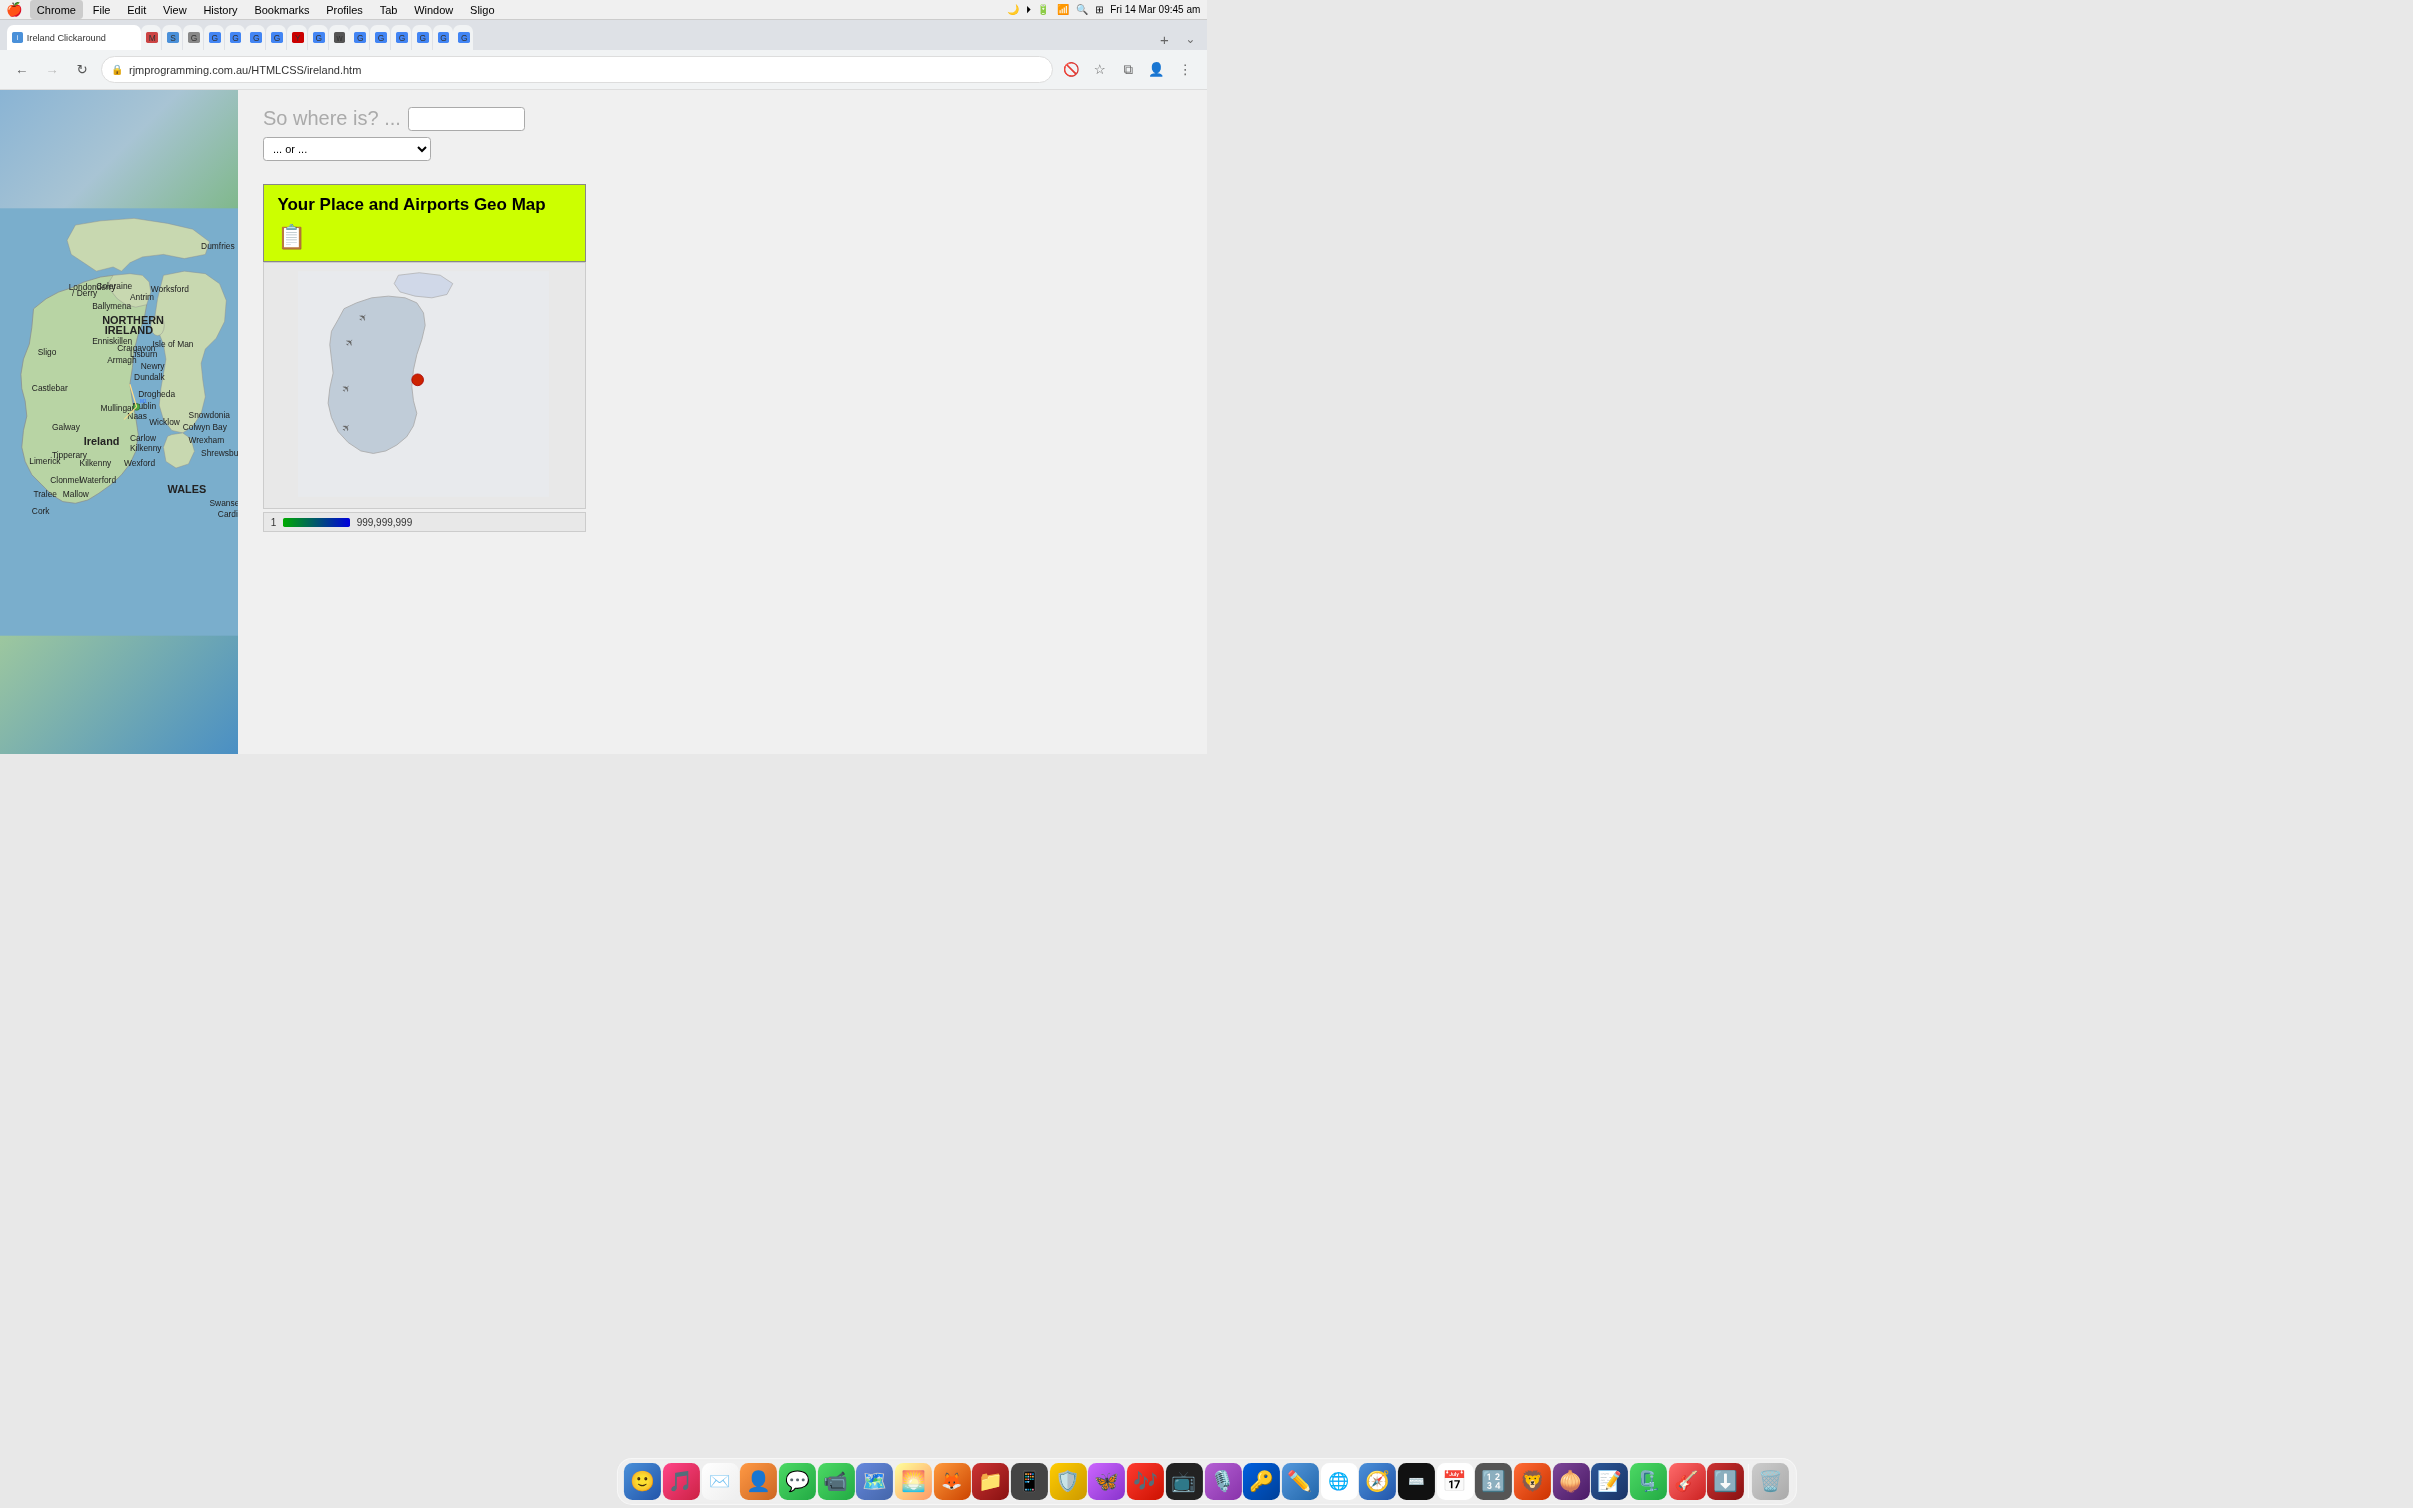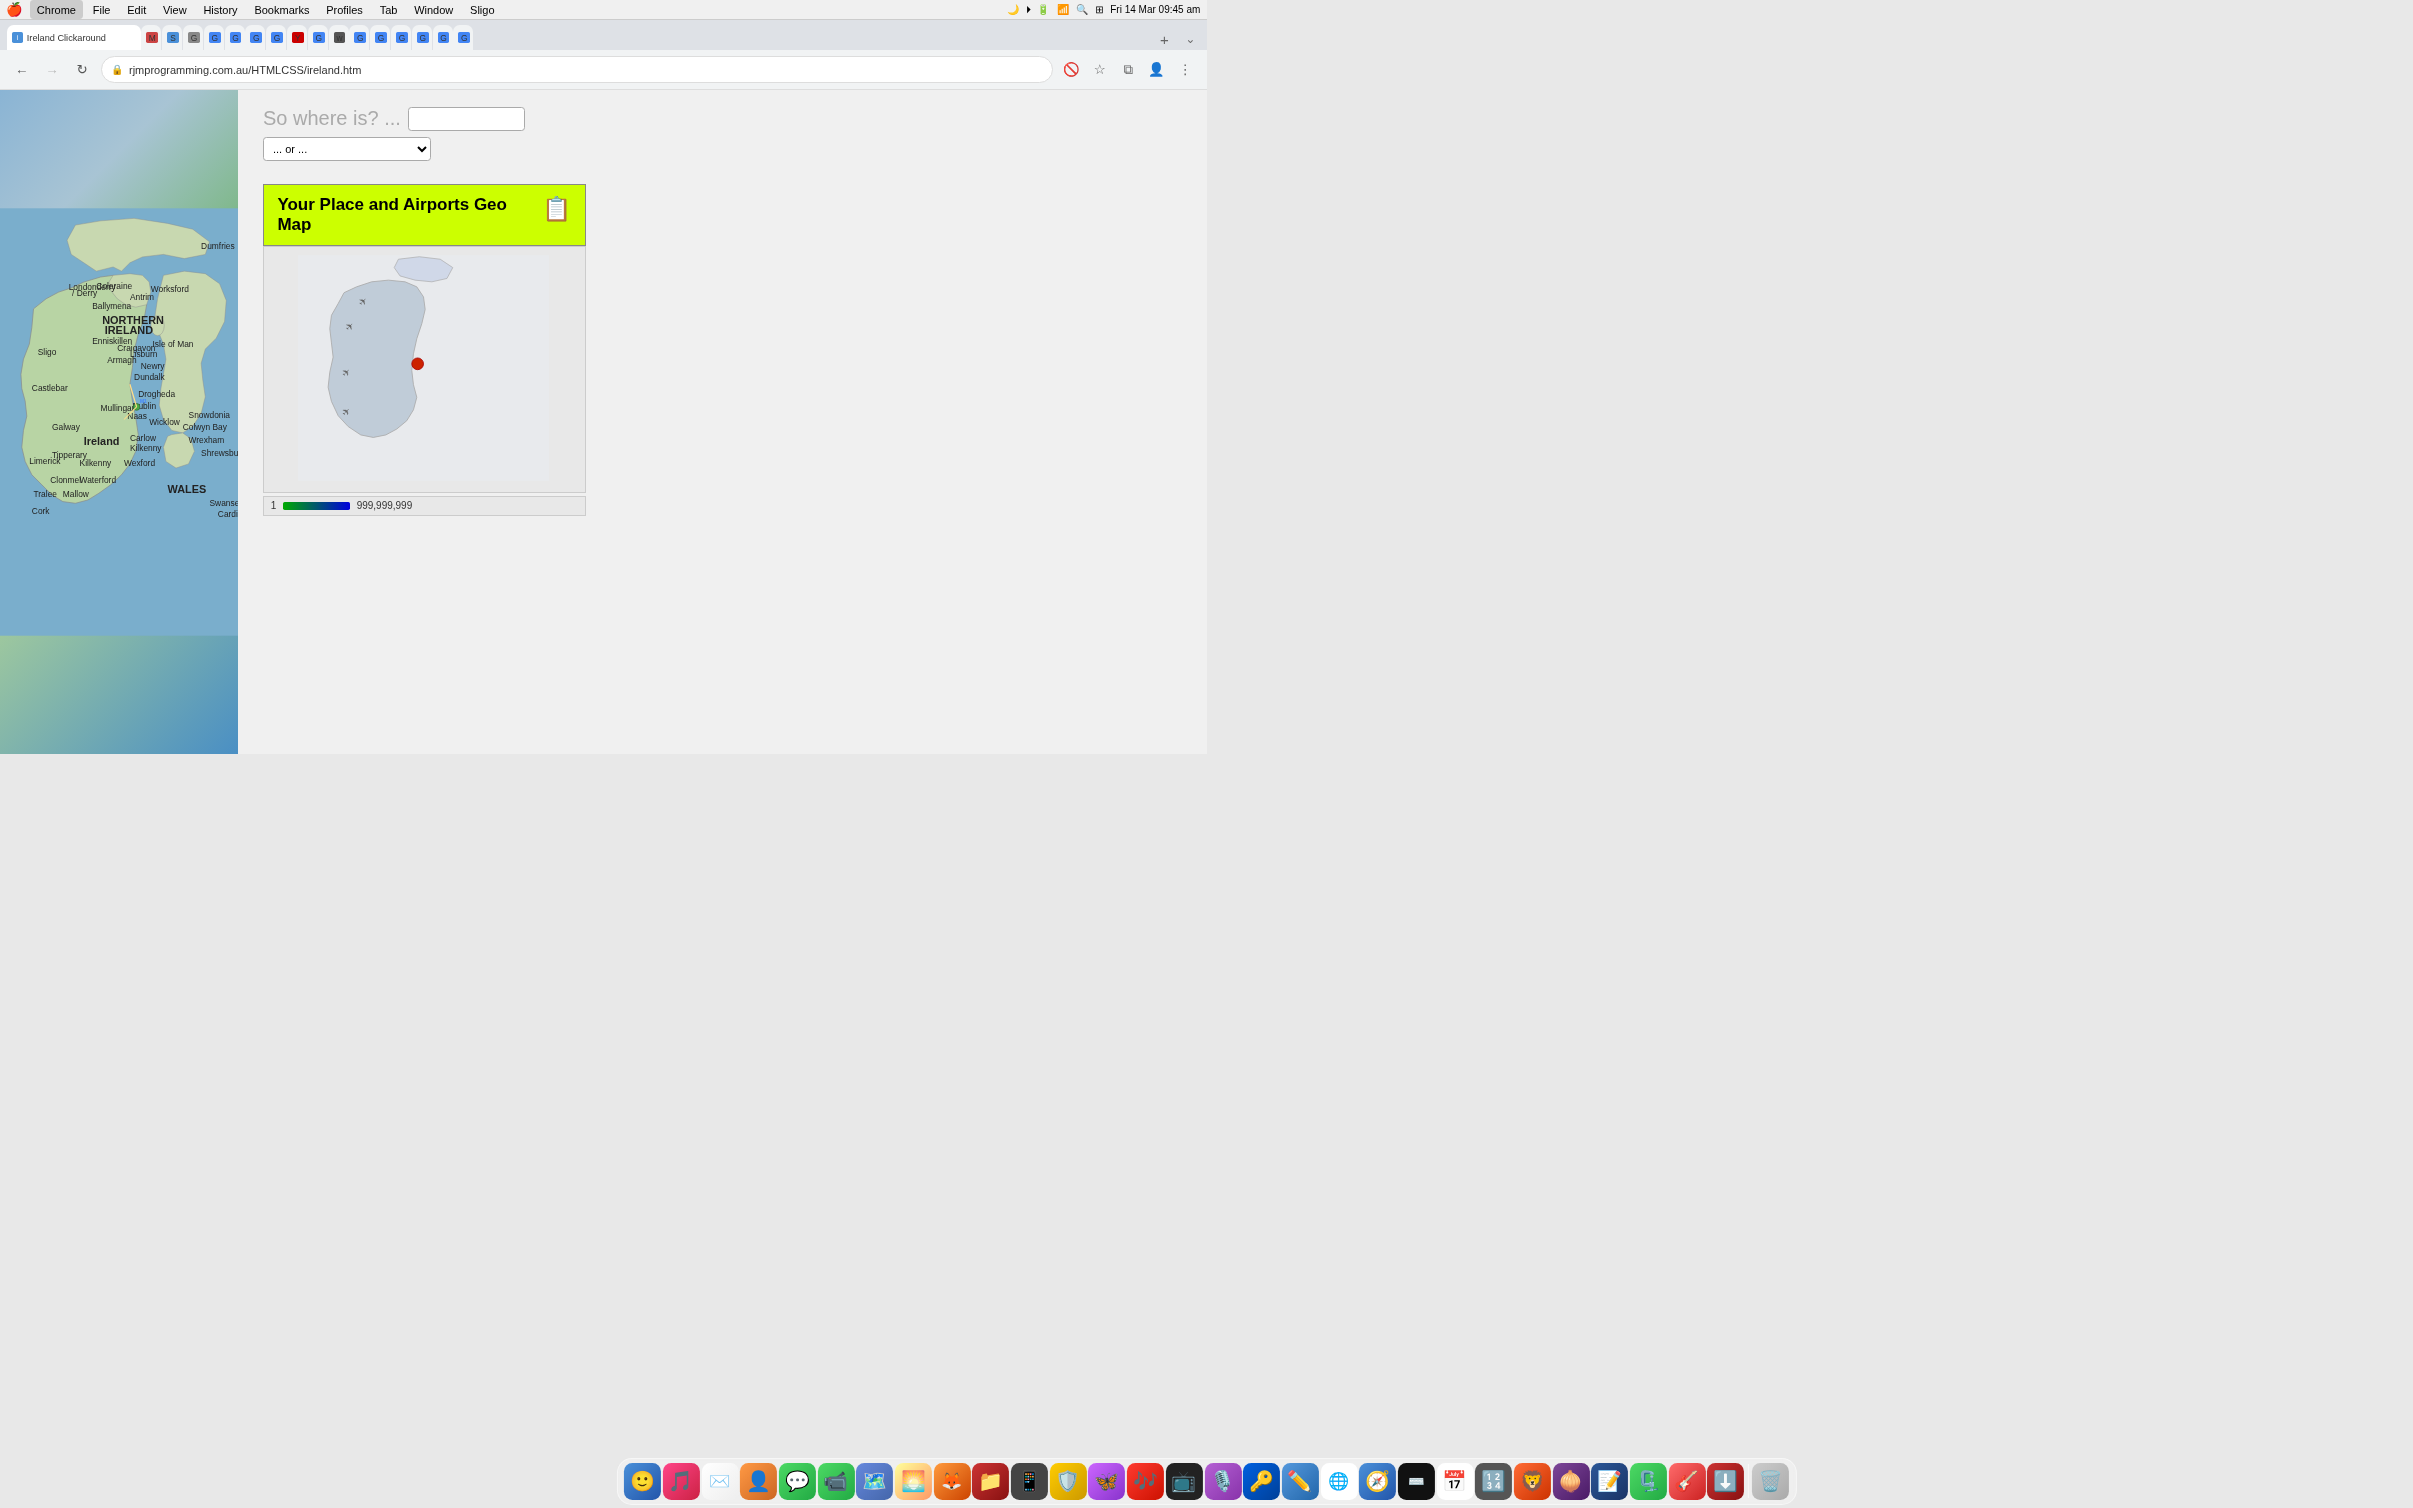--- a/index.html
+++ b/index.html
@@ -256,20 +256,21 @@
 
     
     .yellow-box {
       background: #ccff00;
       border: 1.7px solid #888;
       padding: 10px 13.4px;
       display: flex;
       align-items: flex-start;
       gap: 8.4px;
       margin-bottom: 0;
+      flex-direction: column;
     }
     .yellow-box-title {
       font-size: 17px;
       font-weight: bold;
       color: #000;
       flex: 1;
     }
     .notebook-icon {
       font-size: 23.5px;
       flex-shrink: 0;

